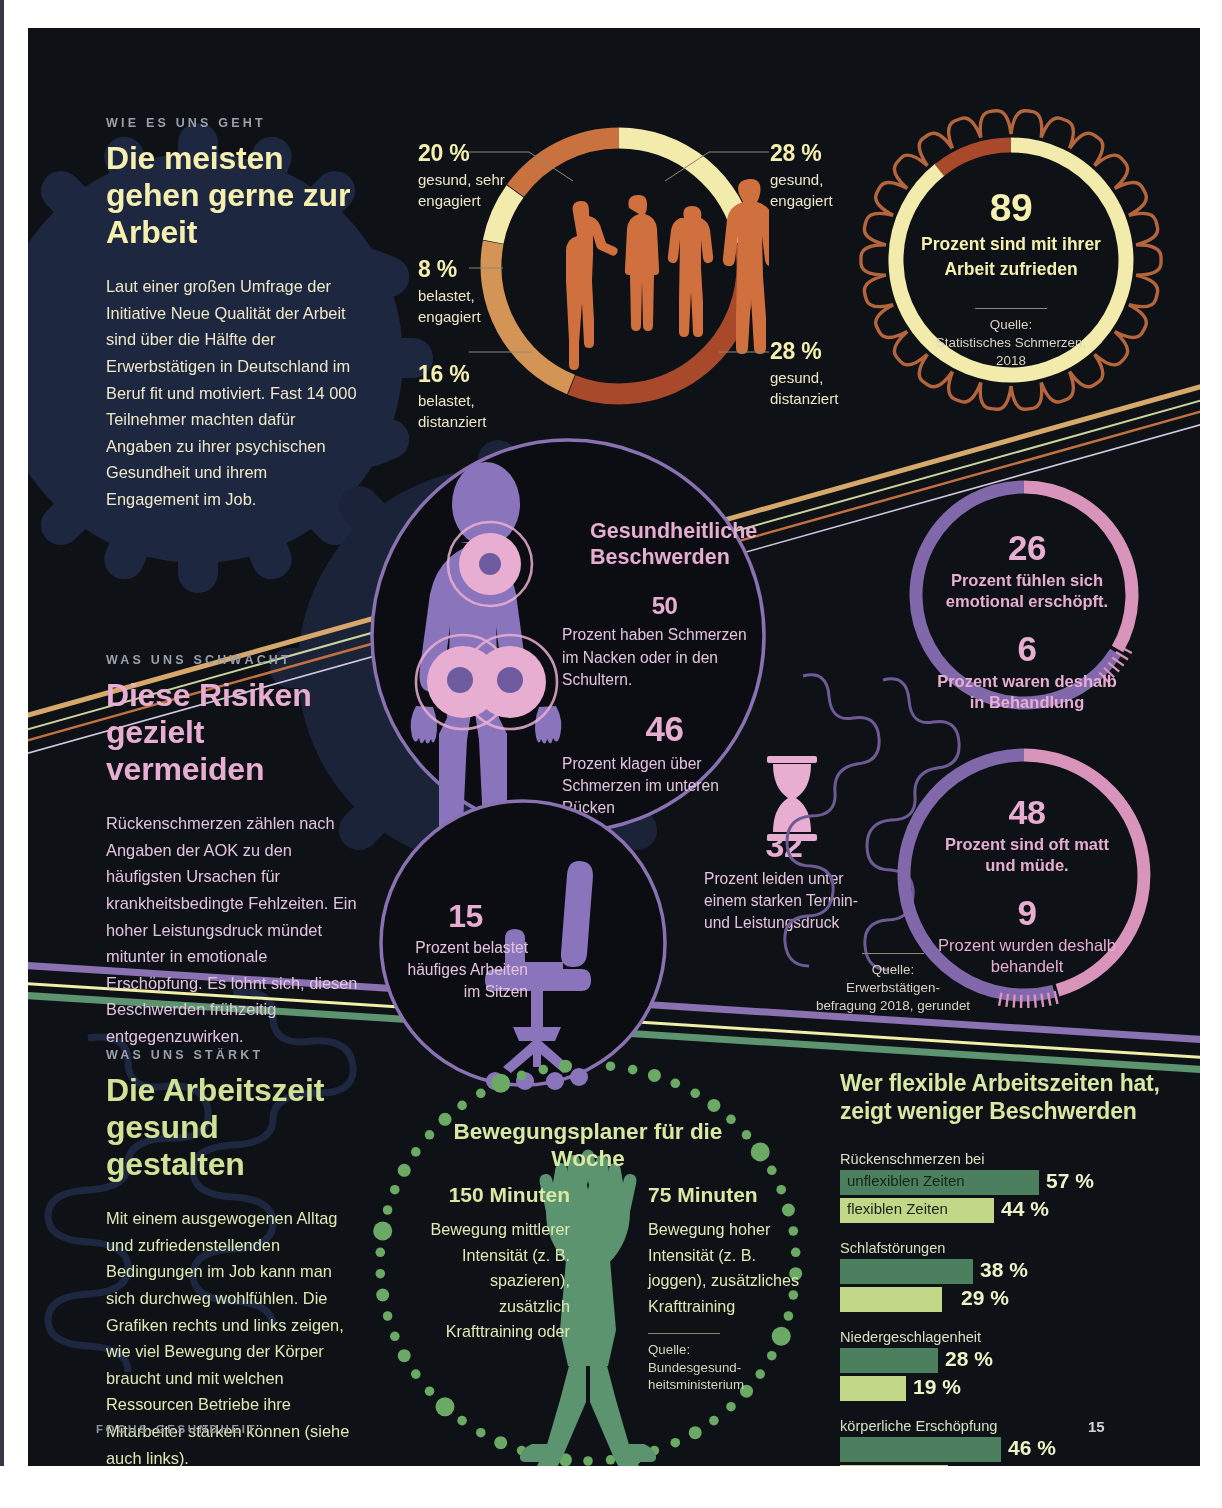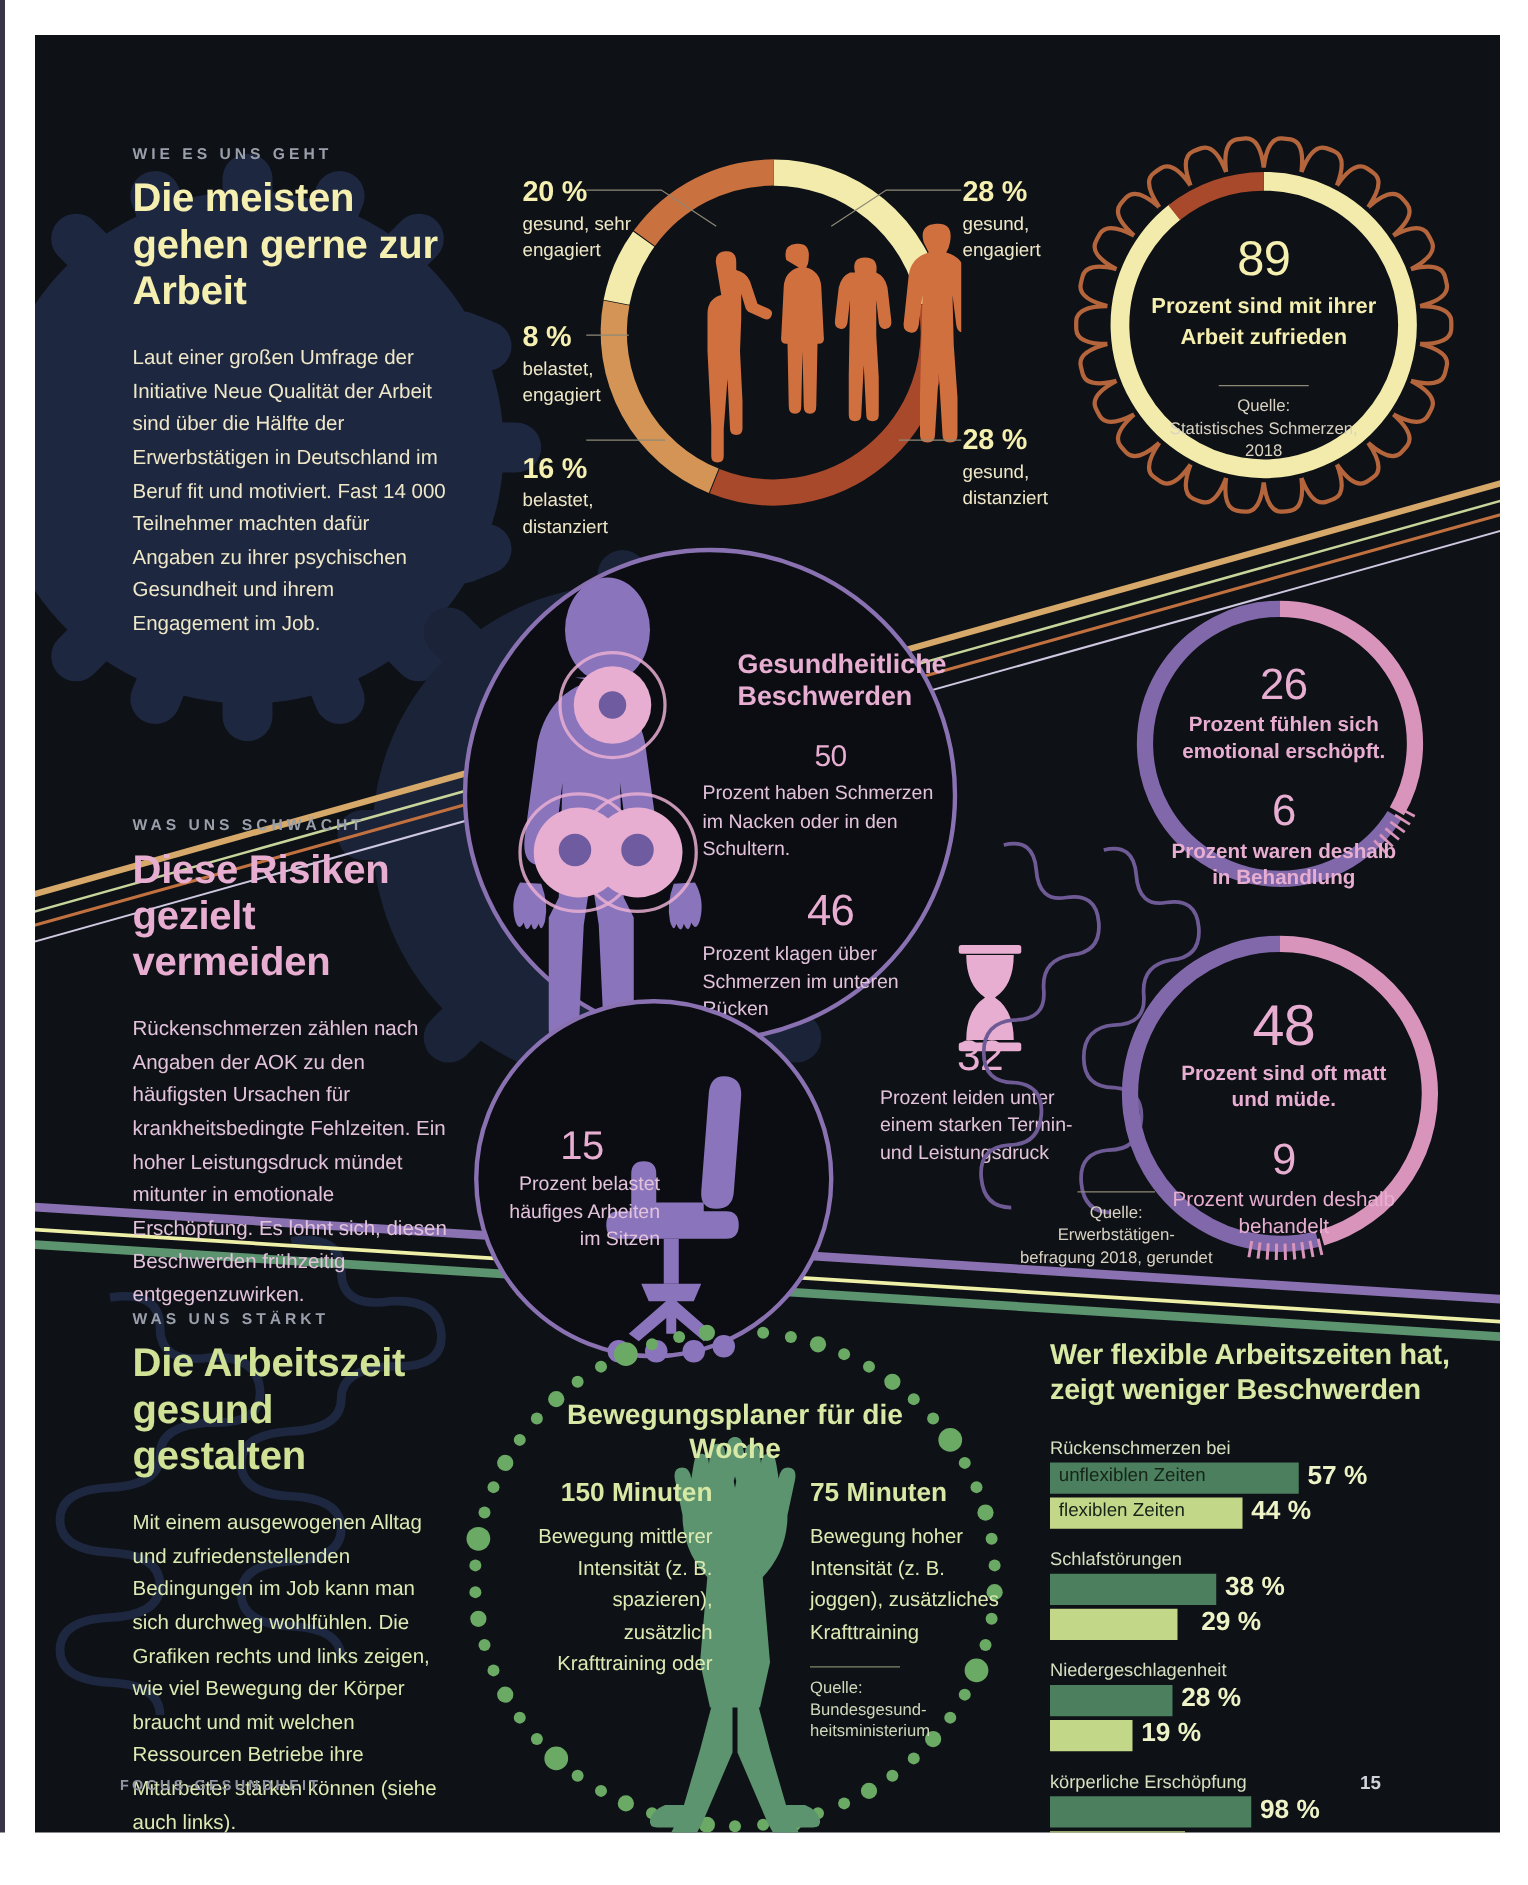--- a/index.html
+++ b/index.html
@@ -29,21 +29,21 @@
   .col-cream{color:#f5efb0;}
   .col-pink{color:#e7aed1;}
   .col-green{color:#cfe296;}
   .col-bodycream{color:#efe8c8;}
   .col-bodypink{color:#e3c3dc;}
   .col-bodygreen{color:#ddeab4;}
   
   .dlabel .num{font-weight:800;font-size:23px;color:#f5efb0;letter-spacing:-0.2px;}
   .dlabel .txt{font-size:15px;line-height:1.38;color:#efe8c8;margin-top:3px;}
   
-  .stat-num{font-weight:400;letter-spacing:-0.5px;text-align:center;}
+  .stat-num{font-weight:700;letter-spacing:-0.5px;text-align:center;}
   .stat-txt{line-height:1.42;}
   .src{font-size:13.4px;line-height:1.34;color:#d9d2c2;text-align:center;}
   .src-rule{height:1px;background:#8e8877;margin:0 auto 7px auto;width:72px;}
   
   .bc-title{font-size:23px;font-weight:800;line-height:1.2;color:#d7e9a4;letter-spacing:-0.2px;}
   .bc-cat{font-size:14.6px;color:#d7e0c0;margin-bottom:3px;}
   .bar-row{position:relative;height:25px;margin-bottom:3px;}
   .bar{position:absolute;left:0;top:0;height:25px;}
   .bar-inlabel{position:absolute;left:7px;top:2px;font-size:15px;color:#16241a;}
   .bar-val{position:absolute;top:-1px;font-weight:800;font-size:21px;color:#edf3c6;white-space:nowrap;}
@@ -341,21 +341,21 @@
           <line x1="10.7" y1="119.5" x2="11.8" y2="132.6"></line>
           <line x1="4.0" y1="119.9" x2="4.4" y2="133.0"></line>
           <line x1="-2.7" y1="119.9" x2="-3.0" y2="133.0"></line>
           <line x1="-9.4" y1="119.6" x2="-10.3" y2="132.7"></line>
           <line x1="-16.0" y1="118.9" x2="-17.6" y2="131.9"></line>
           <line x1="-22.6" y1="117.8" x2="-24.9" y2="130.8"></line>
         </g>
       </g>
     </svg>
     <div class="abs" style="left:904px;top:765px;width:190px;text-align:center;">
-      <div class="stat-num col-pink" style="font-size:46px;">48</div>
+      <div class="stat-num col-pink" style="font-size:34px;">48</div>
       <div class="col-pink" style="font-size:16.5px;font-weight:800;line-height:1.3;margin-top:2px;">Prozent sind oft matt und müde.</div>
       <div class="stat-num col-pink" style="font-size:35px;margin-top:16px;">9</div>
       <div class="col-pink" style="font-size:16.5px;font-weight:400;line-height:1.3;margin-top:2px;">Prozent wurden deshalb behandelt</div>
     </div>
 
     <div class="abs" style="left:78px;top:1020px;width:250px;">
       <div class="kicker">WAS UNS STÄRKT</div>
       <div class="headline col-green">Die Arbeitszeit gesund gestalten</div>
       <div class="bodytext col-bodygreen">Mit einem ausgewogenen Alltag und zufriedenstellenden Bedingungen im Job kann man sich durchweg wohlfühlen. Die Grafiken rechts und links zeigen, wie viel Bewegung der Körper braucht und mit welchen Ressourcen Betriebe ihre Mitarbeiter stärken können (siehe auch links).</div>
     </div>
@@ -492,21 +492,21 @@
         <div class="bar-row">
           <div class="bar" style="width:66px;background:#c3d788;"></div>
           <div class="bar-val" style="left:73px;">19 %</div>
         </div>
       </div>
 
       <div style="margin-top:17px;">
         <div class="bc-cat">körperliche Erschöpfung</div>
         <div class="bar-row">
           <div class="bar" style="width:161px;background:#4b7f5d;"></div>
-          <div class="bar-val" style="left:168px;">98 %</div>
+          <div class="bar-val" style="left:168px;">46 %</div>
         </div>
         <div class="bar-row">
           <div class="bar" style="width:108px;background:#c3d788;"></div>
           <div class="bar-val" style="left:115px;">31 %</div>
         </div>
       </div>
 
     </div>
 
     <div class="abs footer-brand" style="left:68px;top:1395px;">FOCUS-GESUNDHEIT</div>

